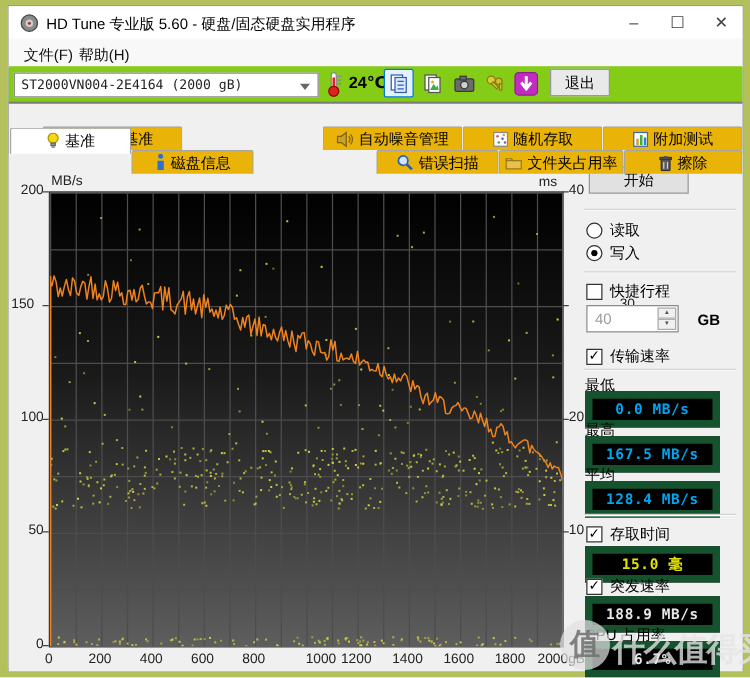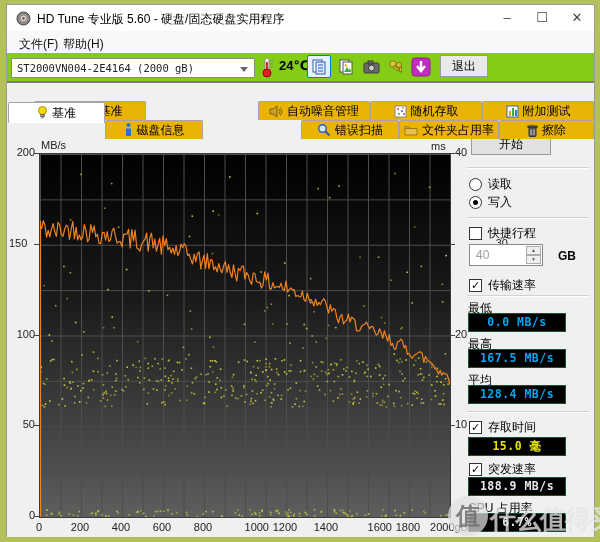--- a/index.html
+++ b/index.html
@@ -36,21 +36,21 @@
   .tick-label{position:absolute;font-size:11px;color:#222;}
   .tick-stub{position:absolute;background:#444;}
   
   .sep{height:1px;background:#d2d2d2;border-bottom:1px solid #fdfdfd;}
   .pbtn{background:#e1e1e1;border:1px solid #9a9a9a;box-sizing:border-box;text-align:center;font-size:12px;color:#000;}
   .ctrl-row{display:flex;align-items:center;gap:6px;font-size:12px;color:#000;}
   .radio{width:13px;height:13px;border:1px solid #333;border-radius:50%;background:#fff;box-sizing:border-box;display:flex;align-items:center;justify-content:center;}
   .radio .dot{width:5px;height:5px;border-radius:50%;background:#000;}
   .checkbox{width:13px;height:13px;border:1px solid #333;background:#fff;box-sizing:border-box;font-size:11px;line-height:11px;text-align:center;color:#000;font-weight:bold;}
   .plabel{font-size:12px;color:#000;}
-  .lcd{width:96px;height:17px;background:#000;border:1px solid #14532d;box-sizing:content-box;text-align:center;font-family:"DejaVu Sans Mono","Liberation Mono",monospace;font-size:11.5px;font-weight:bold;line-height:17px;letter-spacing:0.5px;}
+  .lcd{width:96px;height:17px;background:#000;border:6px solid #14532d;box-sizing:content-box;text-align:center;font-family:"DejaVu Sans Mono","Liberation Mono",monospace;font-size:11.5px;font-weight:bold;line-height:17px;letter-spacing:0.5px;}
   .lcd.cyan{color:#00a6f0;}
   .lcd.yellow{color:#e3e300;}
   .lcd.white{color:#e6e6e6;}
   #spinner{width:74px;height:22px;background:#fff;border:1px solid #8a8a8a;box-sizing:border-box;position:relative;}
   #spinner .val{position:absolute;left:6px;top:3px;font-size:12px;color:#9b9b9b;}
   .spinbtn{position:absolute;right:1px;width:15px;height:9px;background:#f0f0f0;border:1px solid #adadad;box-sizing:border-box;font-size:5px;line-height:7px;text-align:center;color:#555;}
   
   #watermark{left:435px;top:489px;width:160px;height:48px;pointer-events:none;z-index:9;}
   #wm-badge{position:absolute;left:6px;top:2px;width:40px;height:40px;border-radius:50%;background:rgba(225,225,225,0.72);color:rgba(110,110,110,0.85);font-size:24px;font-weight:bold;text-align:center;line-height:40px;}
   #wm-text{position:absolute;left:48px;top:8px;font-size:26px;font-weight:bold;color:rgba(228,228,228,0.78);letter-spacing:-1px;white-space:nowrap;}
@@ -848,21 +848,21 @@
           </div>
       <div id="x-ticks">
             <span class="tick-label" style="left: 7px; top: 398px; width: 50px; text-align: center;">0</span>
             <span class="tick-label" style="left: 48px; top: 398px; width: 50px; text-align: center;">200</span>
             <span class="tick-label" style="left: 89px; top: 398px; width: 50px; text-align: center;">400</span>
             <span class="tick-label" style="left: 130px; top: 398px; width: 50px; text-align: center;">600</span>
             <span class="tick-label" style="left: 171px; top: 398px; width: 50px; text-align: center;">800</span>
             <span class="tick-label" style="left: 212px; top: 398px; width: 50px; text-align: right;">1000</span>
             <span class="tick-label" style="left: 253px; top: 398px; width: 50px; text-align: center;">1200</span>
             <span class="tick-label" style="left: 294px; top: 398px; width: 50px; text-align: center;">1400</span>
-            <span class="tick-label" style="left: 335px; top: 398px; width: 50px; text-align: right;">1600</span>
+            <span class="tick-label" style="left: 335px; top: 398px; width: 50px; text-align: center;">1600</span>
             <span class="tick-label" style="left: 376px; top: 398px; width: 50px; text-align: center;">1800</span>
             <span class="tick-label" style="left: 417px; top: 398px; width: 50px; text-align: center;">2000gB</span>
           </div>
     <div class="tick-stub" style="left: 27px; top: 30px; width: 5px; height: 1px;"></div>
           <div class="tick-stub" style="left: 27px; top: 120.75px; width: 5px; height: 1px;"></div>
           <div class="tick-stub" style="left: 27px; top: 211.5px; width: 5px; height: 1px;"></div>
           <div class="tick-stub" style="left: 27px; top: 302.25px; width: 5px; height: 1px;"></div>
           <div class="tick-stub" style="left: 27px; top: 393px; width: 5px; height: 1px;"></div>
           <div class="tick-stub" style="left: 443px; top: 30px; width: 5px; height: 1px;"></div>
           <div class="tick-stub" style="left: 443px; top: 120.75px; width: 5px; height: 1px;"></div>

